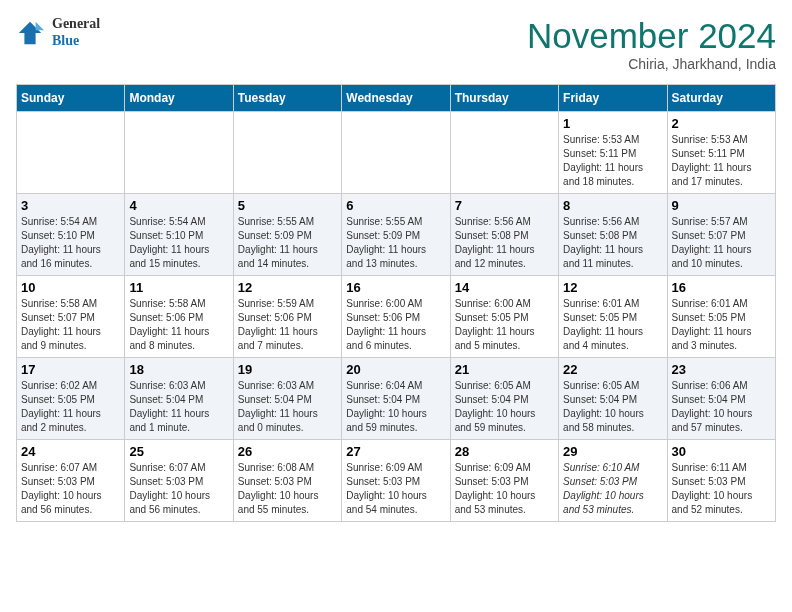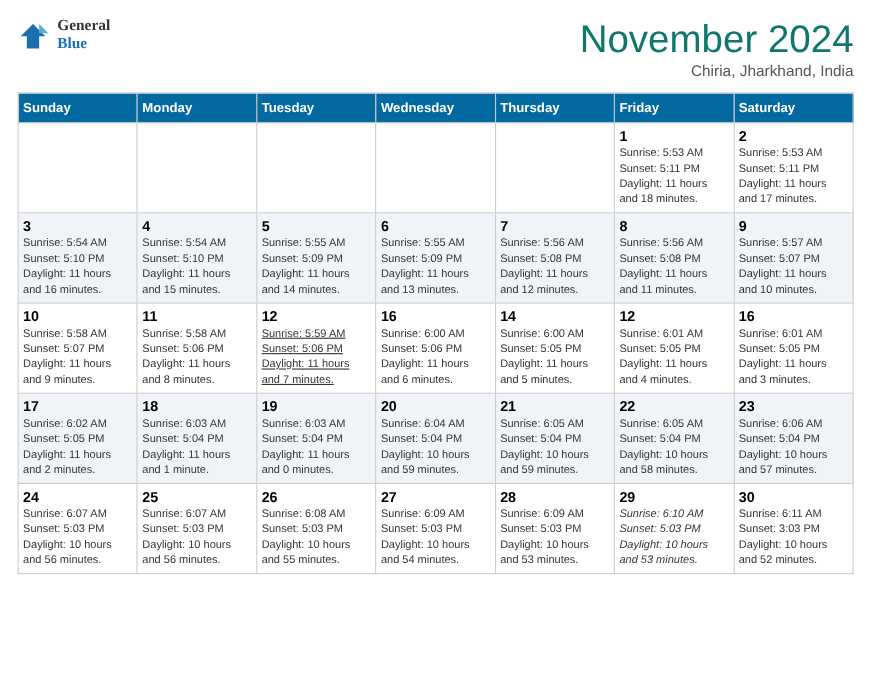--- a/index.html
+++ b/index.html
@@ -200,21 +200,21 @@
         </td>
         <td>
           <div class="day-num">11</div>
           <div class="day-info" style="white-space: pre-line;">Sunrise: 5:58 AM
 Sunset: 5:06 PM
 Daylight: 11 hours
 and 8 minutes.</div>
         </td>
         <td>
           <div class="day-num">12</div>
-          <div class="day-info" style="white-space: pre-line; text-decoration: underline;">Sunrise: 5:59 AM
+          <div class="day-info" style="white-space: pre-line;">Sunrise: 5:59 AM
 Sunset: 5:06 PM
 Daylight: 11 hours
 and 7 minutes.</div>
         </td>
         <td>
           <div class="day-num">16</div>
           <div class="day-info" style="white-space: pre-line;">Sunrise: 6:00 AM
 Sunset: 5:06 PM
 Daylight: 11 hours
 and 6 minutes.</div>
@@ -331,19 +331,19 @@
         <td>
           <div class="day-num">29</div>
           <div class="day-info" style="white-space: pre-line; font-style: italic;">Sunrise: 6:10 AM
 Sunset: 5:03 PM
 Daylight: 10 hours
 and 53 minutes.</div>
         </td>
         <td>
           <div class="day-num">30</div>
           <div class="day-info" style="white-space: pre-line;">Sunrise: 6:11 AM
-Sunset: 3:03 PM
+Sunset: 5:03 PM
 Daylight: 10 hours
 and 52 minutes.</div>
         </td>
       </tr>
     </tbody>
 </table>
 
 </body></html>

